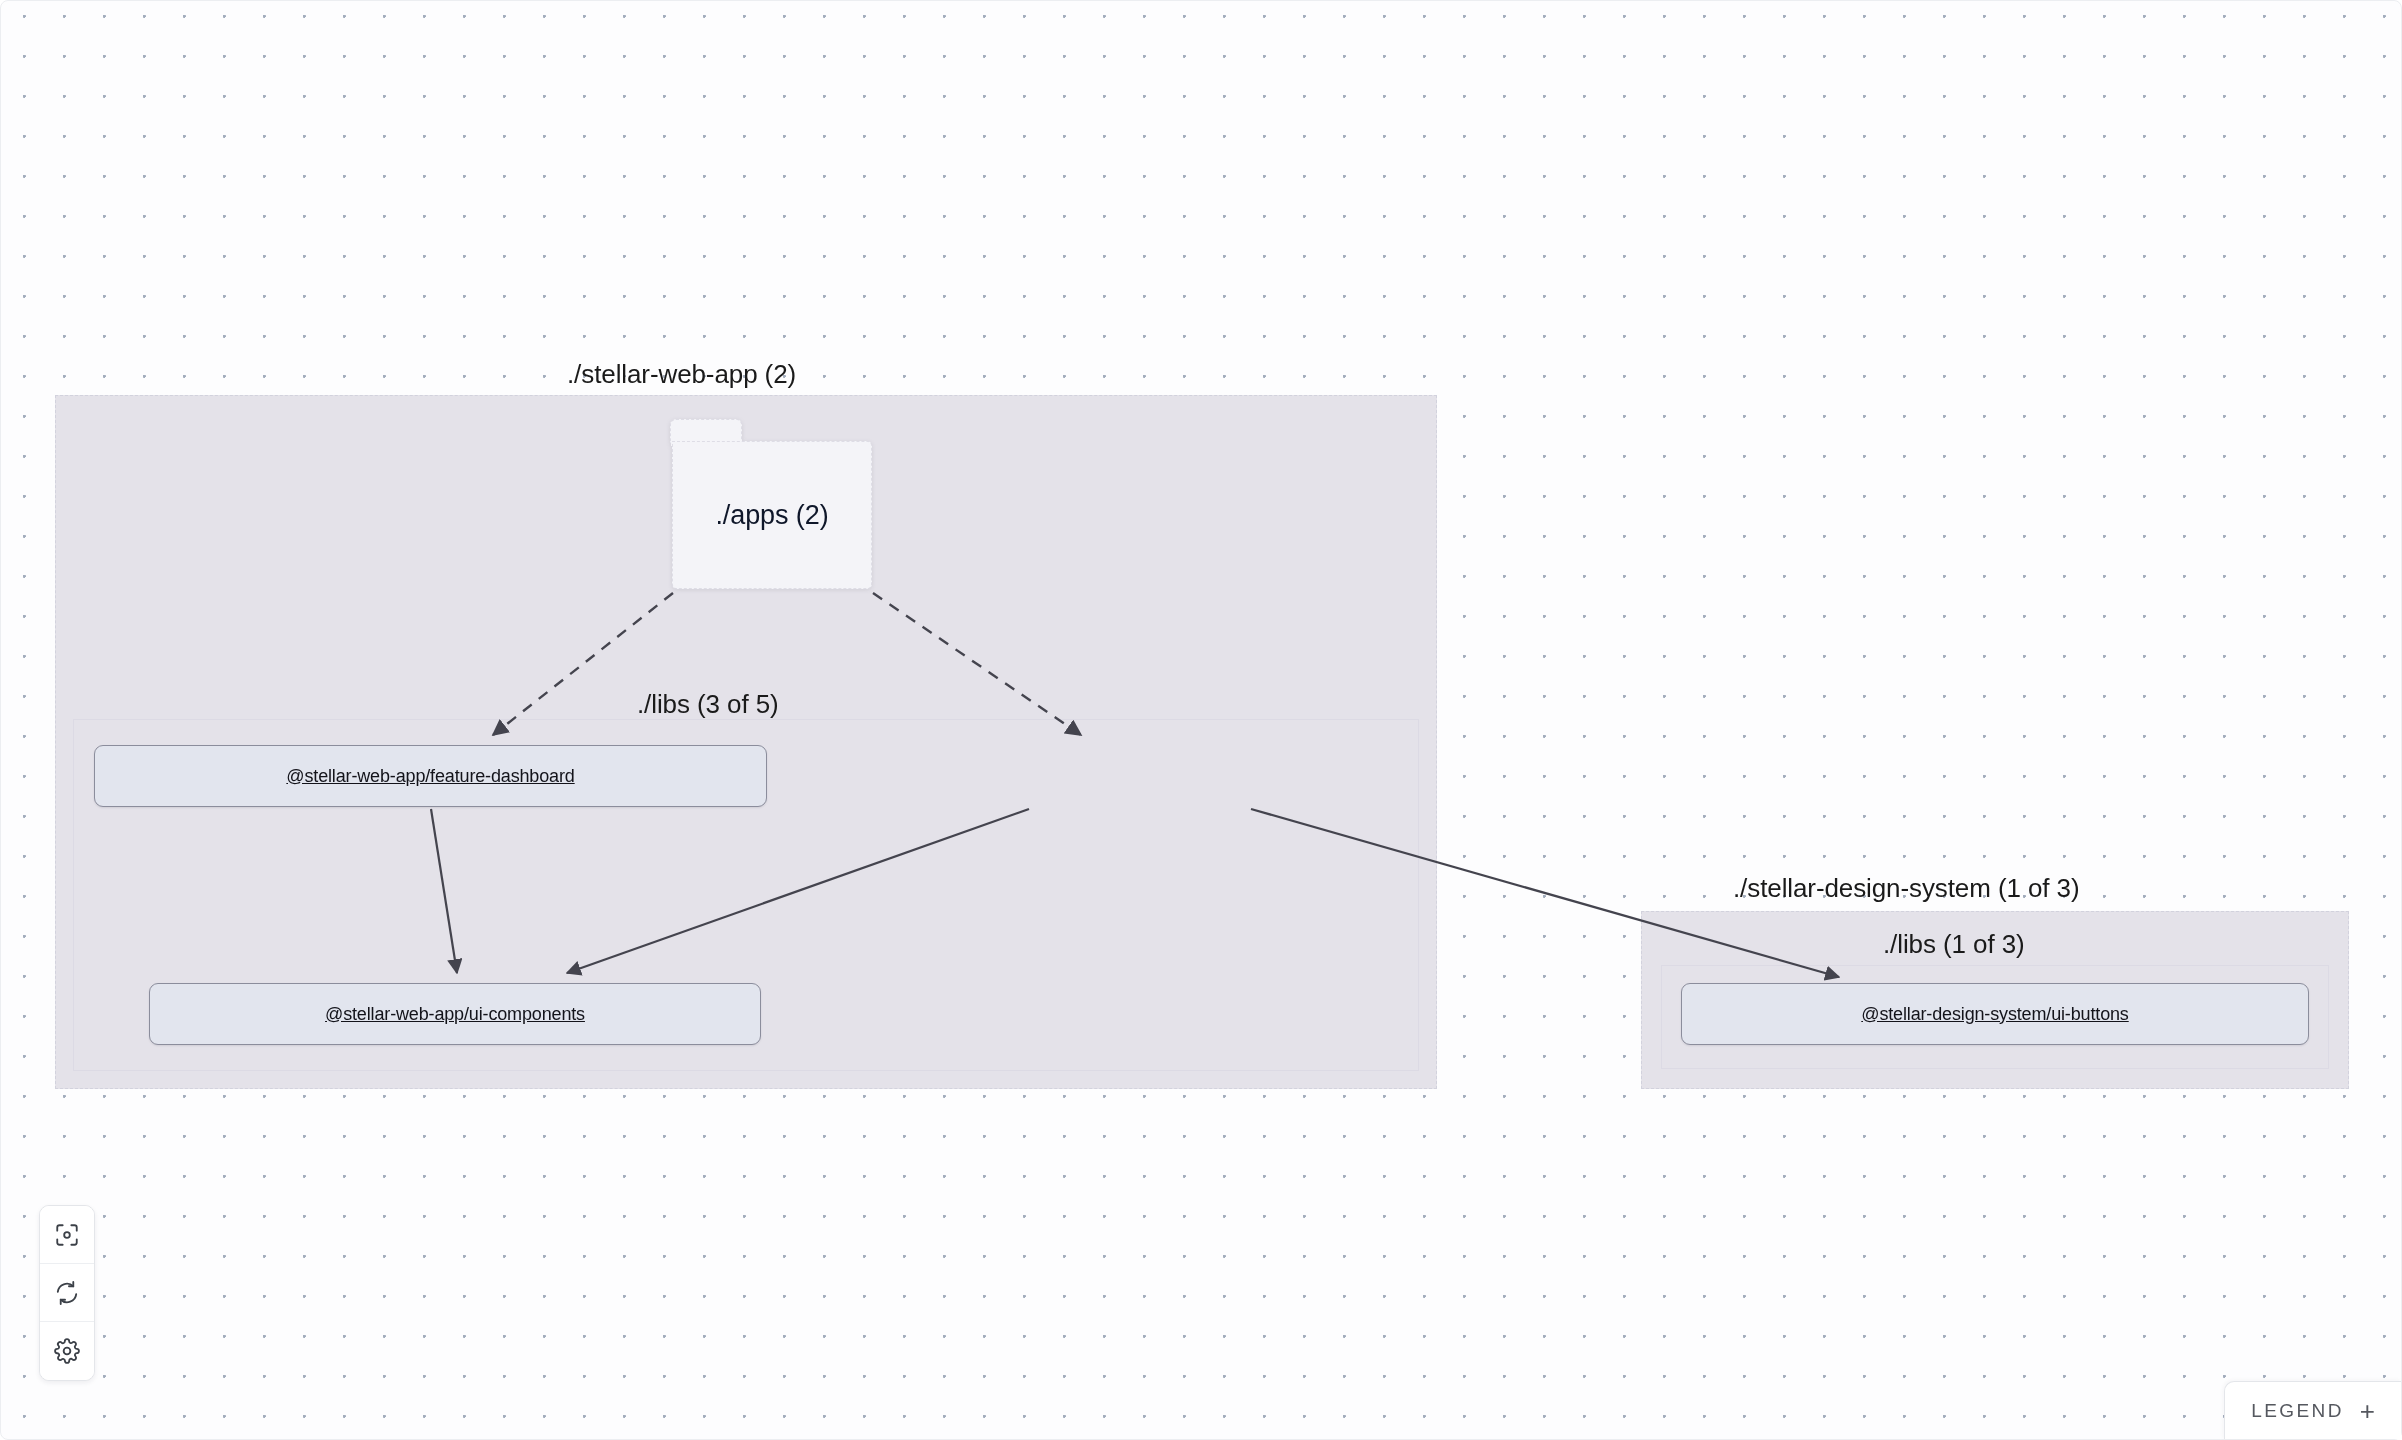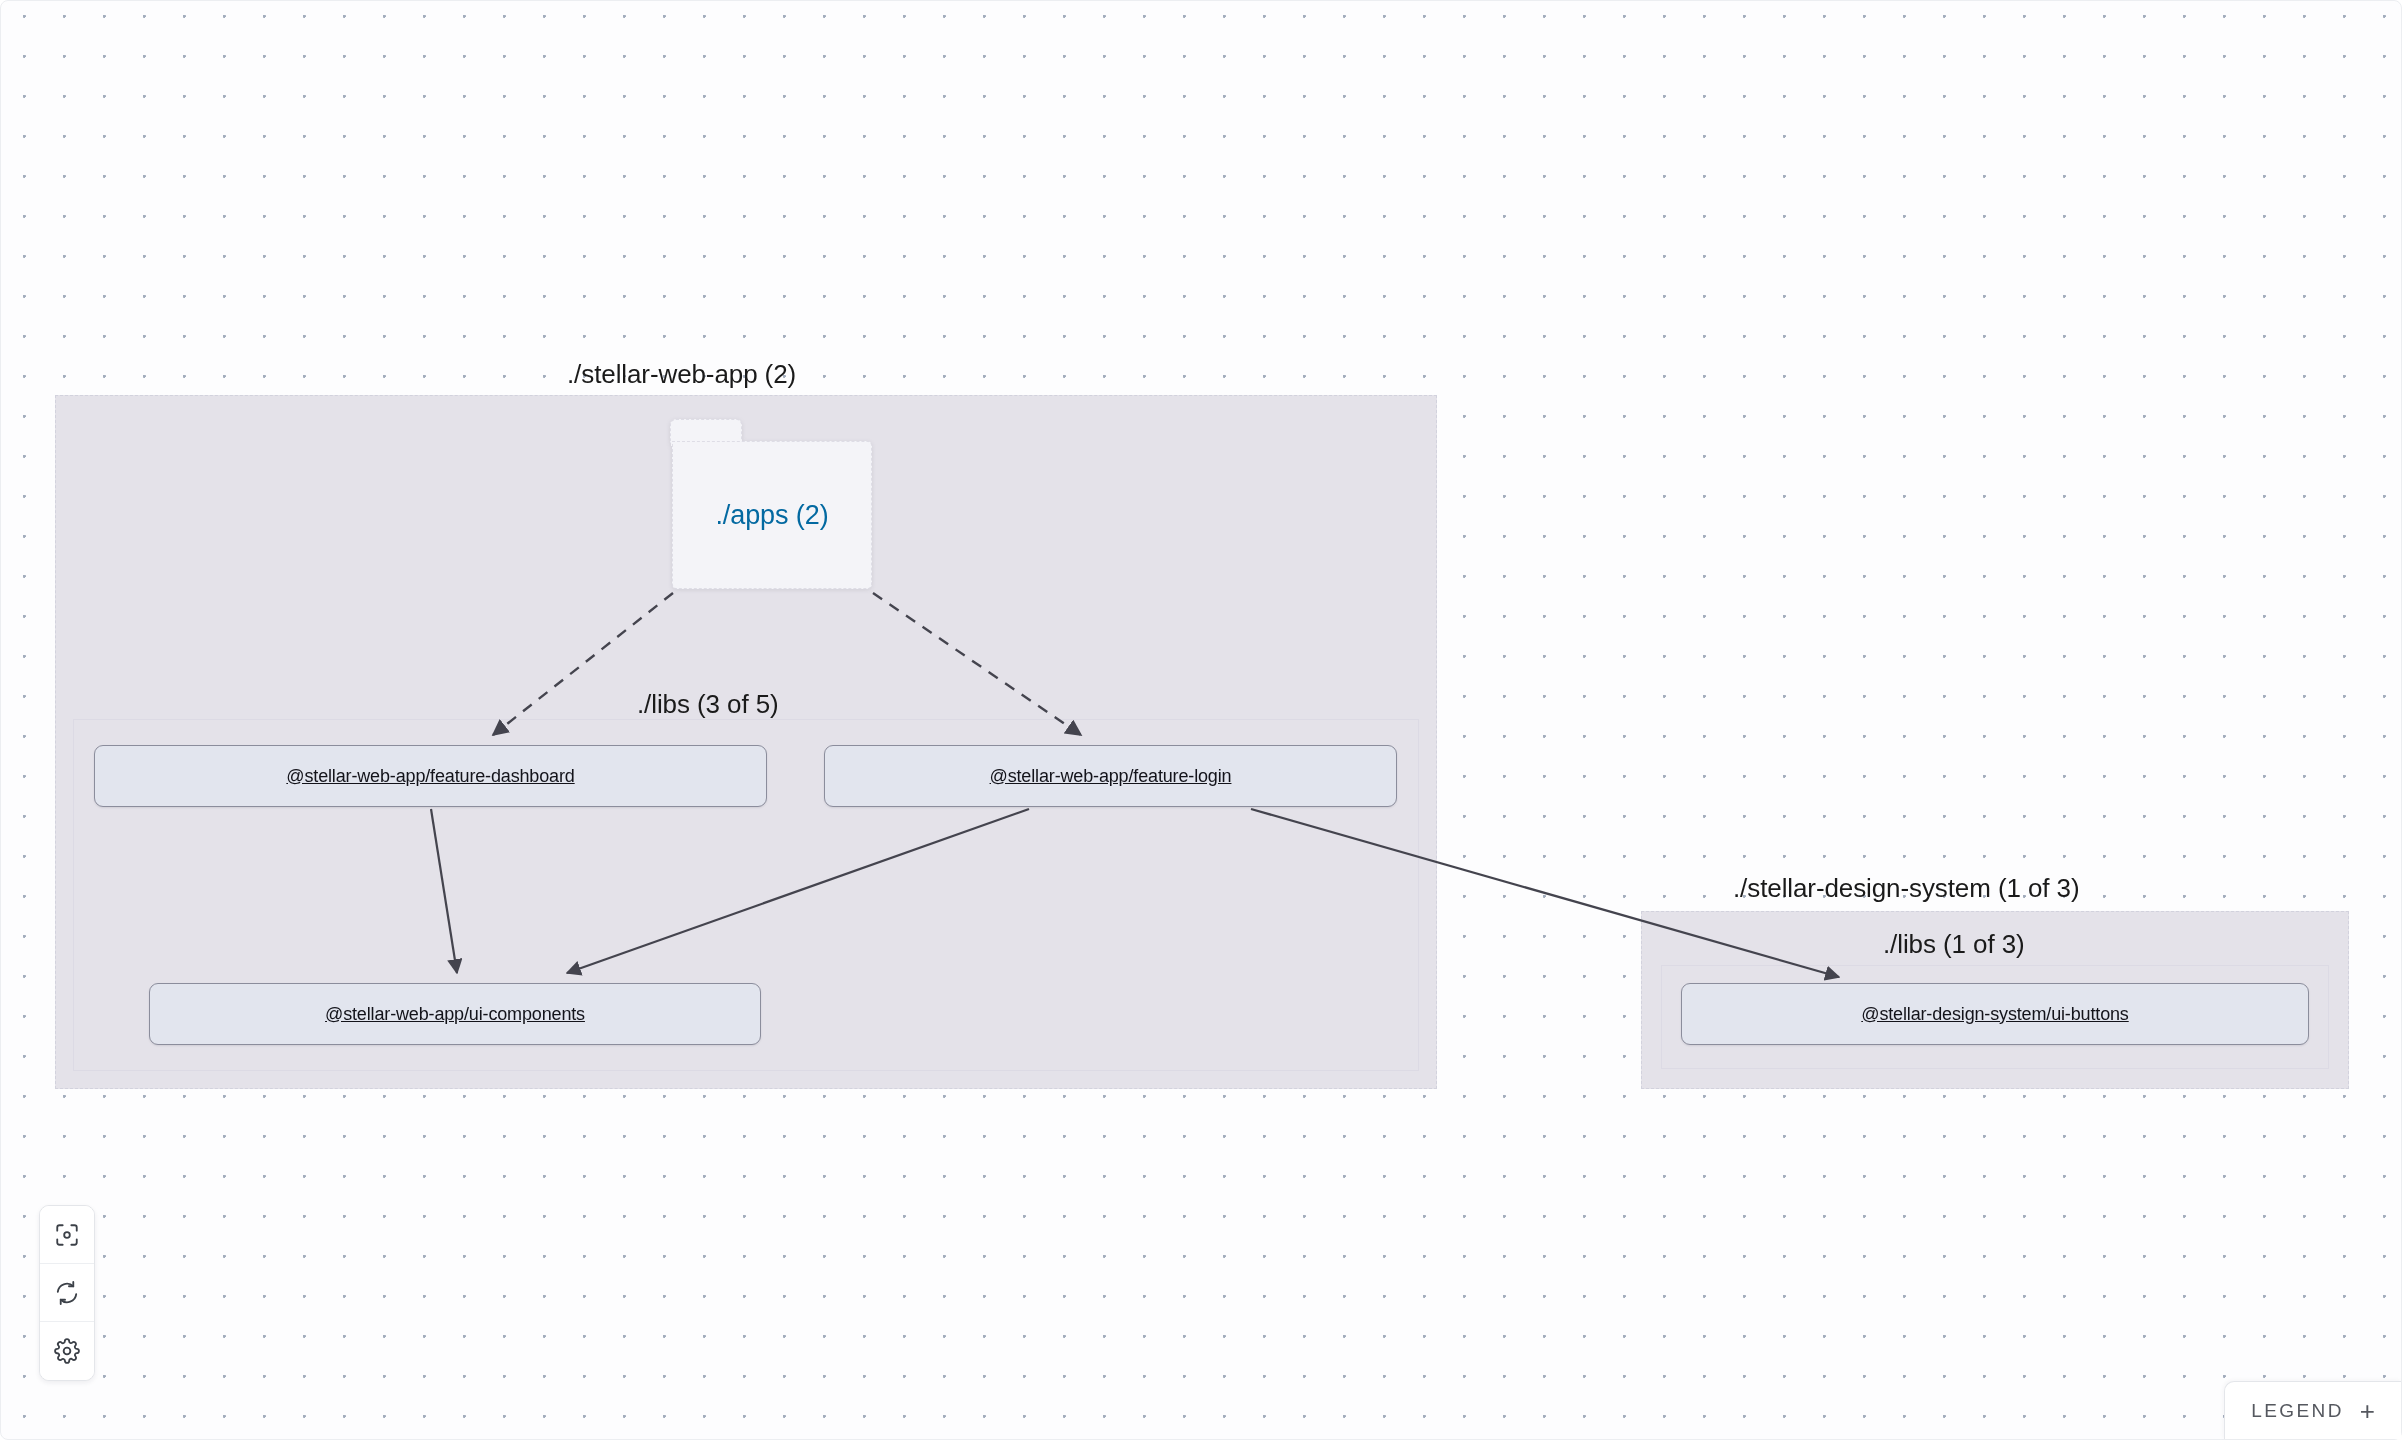--- a/index.html
+++ b/index.html
@@ -90,21 +90,21 @@
   }
   .folder-tab::after {
     content: "";
     position: absolute;
     left: 0; right: 0; bottom: -3px;
     height: 5px;
     background: #f4f4f8;
   }
   .folder-label {
     font-size: 27px;
-    color: #0369a1;
+    color: #0f172a;
     letter-spacing: -0.1px;
     position: relative;
     z-index: 2;
     text-align: center;
   }
 
   
   .node {
     position: absolute;
     z-index: 4;
@@ -223,23 +223,20 @@
     <div class="folder-tab"></div>
     <div class="folder-shape">
       <span class="folder-label">./apps (2)</span>
     </div>
   </div>
 
   <div class="node" style="left:93px; top:744px; width:673px; height:62px;">
     <span class="node-label">@stellar-web-app/feature-dashboard</span>
   </div>
 
-  <div class="node" style="left:823px; top:744px; width:573px; height:62px;">
-    <span class="node-label">@stellar-web-app/feature-login</span>
-  </div>
 
   <div class="node" style="left:148px; top:982px; width:612px; height:62px;">
     <span class="node-label">@stellar-web-app/ui-components</span>
   </div>
 
   <div class="node" style="left:1680px; top:982px; width:628px; height:62px;">
     <span class="node-label">@stellar-design-system/ui-buttons</span>
   </div>
 
   <div id="canvas-toolbar">

